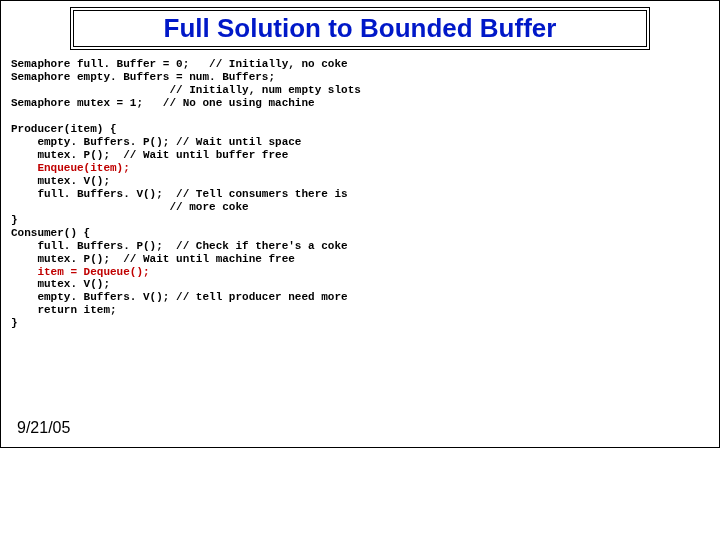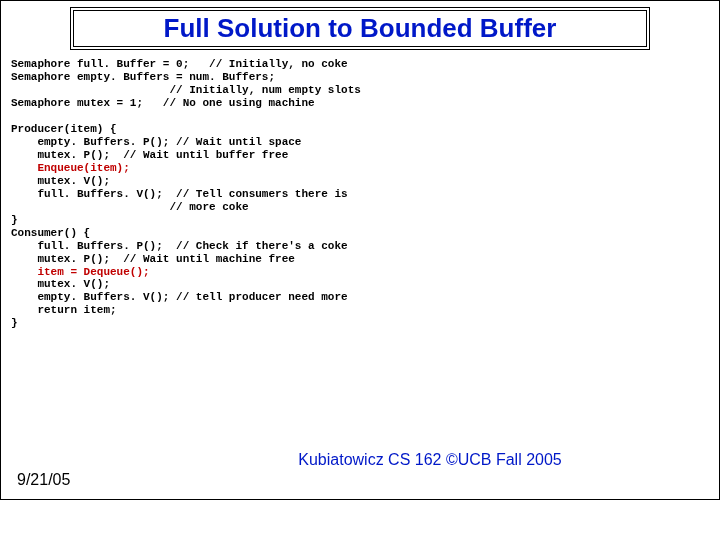--- a/index.html
+++ b/index.html
@@ -7,21 +7,21 @@
     padding: 0;
     width: 720px;
     height: 540px;
     background: #fff;
     font-family: "Comic Sans MS", cursive, sans-serif;
     position: relative;
     box-sizing: border-box;
   }
   .slide {
     width: 720px;
-    height: 500px;
+    height: 448px;
     border: 1px solid #000;
     box-sizing: border-box;
     position: relative;
     padding: 6px 10px 0 10px;
   }
   .title-box {
     border: 4px double #000;
     margin: 0 auto 8px auto;
     width: 560px;
     text-align: center;
@@ -85,16 +85,15 @@
 <span>    full. Buffers. P();  // Check if there's a coke</span>
 <span>    mutex. P();  // Wait until machine free</span>
 <span class="red">    item = Dequeue();</span>
 <span>    mutex. V();</span>
 <span>    empty. Buffers. V(); // tell producer need more</span>
 <span>    return item;</span>
 <span>}</span></pre>
 
   <div class="footer">
     <div class="date">9/21/05</div>
-    <div class="mid">Kubiatowicz CS 162 ©UCB Fall 2005</div>
   </div>
 
 </div>
 
 </body></html>

